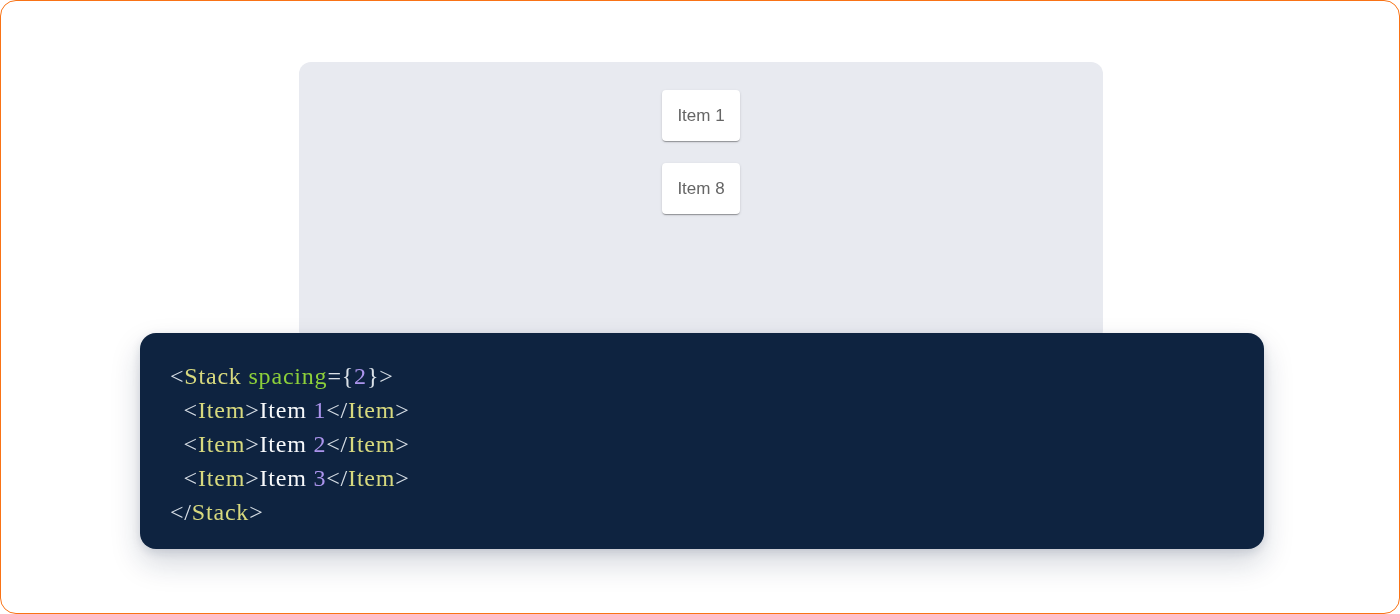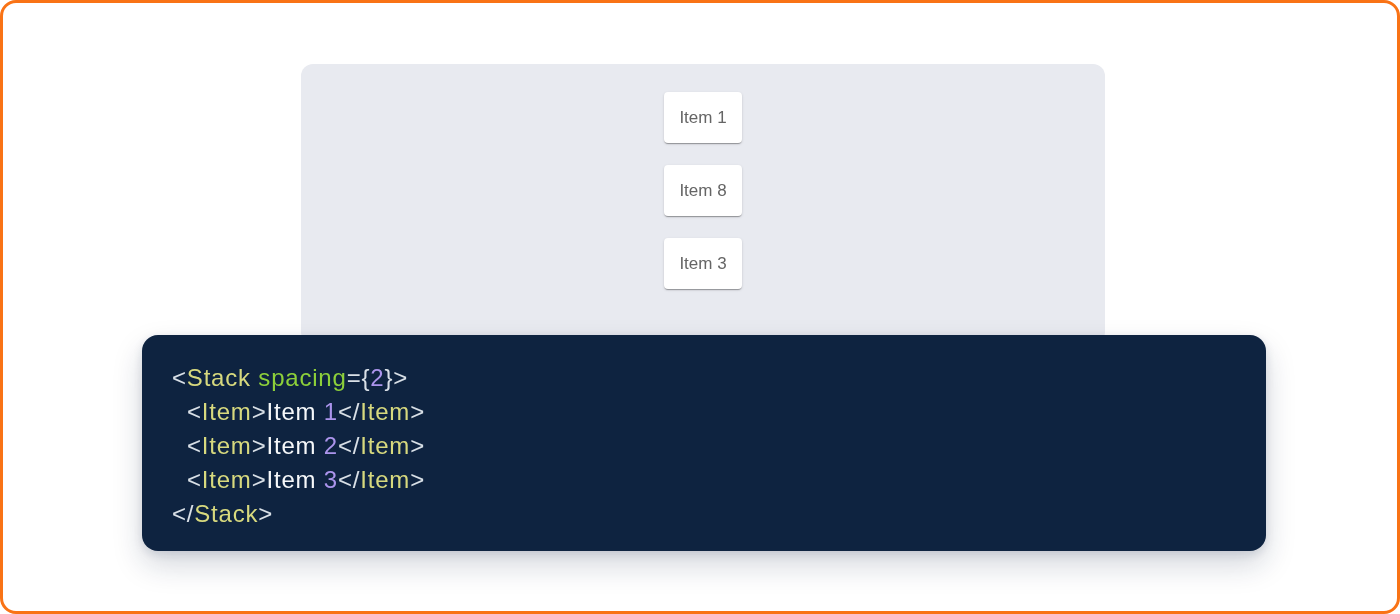--- a/index.html
+++ b/index.html
@@ -12,21 +12,21 @@
   }
 
   .page-frame {
     position: absolute;
     left: 0;
     top: 0;
     width: 1400px;
     height: 614px;
     box-sizing: border-box;
     background: #ffffff;
-    border: 3px solid #f97316;
+    border: 1px solid #f97316;
     border-radius: 16px;
     overflow: hidden;
   }
 
   .demo-panel {
     position: absolute;
     left: 298px;
     top: 61px;
     width: 804px;
     height: 280px;
@@ -67,21 +67,21 @@
     background: var(--code-bg, #0e2340);
     box-shadow: 0 14px 30px rgba(15, 35, 65, 0.18),
                 0 3px 10px rgba(15, 35, 65, 0.12);
     padding: 26px 30px;
     z-index: 2;
     overflow: hidden;
   }
 
   .code-content {
     margin: 0;
-    font-family: Liberation Sans, sans-serif;
+    font-family: Liberation Serif, serif;
     font-size: 24px;
     line-height: 34px;
     letter-spacing: 0.8px;
   }
 
   .code-line {
     white-space: pre;
   }
 
   .tok-tag   { color: var(--tok-tag,   #d7d97e); }
@@ -92,21 +92,20 @@
 </style>
 </head>
 <body>
 
 <div class="page-frame">
 
   <div class="demo-panel">
     <div class="stack">
       <div class="item-card">Item 1</div>
       <div class="item-card">Item 8</div>
-      <div class="item-card">Item 3</div>
     </div>
   </div>
 
   <div class="code-block">
     <pre class="code-content"><div class="code-line"><span class="tok-punct">&lt;</span><span class="tok-tag">Stack</span><span class="tok-plain"> </span><span class="tok-attr">spacing</span><span class="tok-punct">={</span><span class="tok-num">2</span><span class="tok-punct">}&gt;</span></div><div class="code-line"><span class="tok-plain">  </span><span class="tok-punct">&lt;</span><span class="tok-tag">Item</span><span class="tok-punct">&gt;</span><span class="tok-plain">Item </span><span class="tok-num">1</span><span class="tok-punct">&lt;/</span><span class="tok-tag">Item</span><span class="tok-punct">&gt;</span></div><div class="code-line"><span class="tok-plain">  </span><span class="tok-punct">&lt;</span><span class="tok-tag">Item</span><span class="tok-punct">&gt;</span><span class="tok-plain">Item </span><span class="tok-num">2</span><span class="tok-punct">&lt;/</span><span class="tok-tag">Item</span><span class="tok-punct">&gt;</span></div><div class="code-line"><span class="tok-plain">  </span><span class="tok-punct">&lt;</span><span class="tok-tag">Item</span><span class="tok-punct">&gt;</span><span class="tok-plain">Item </span><span class="tok-num">3</span><span class="tok-punct">&lt;/</span><span class="tok-tag">Item</span><span class="tok-punct">&gt;</span></div><div class="code-line"><span class="tok-punct">&lt;/</span><span class="tok-tag">Stack</span><span class="tok-punct">&gt;</span></div></pre>
   </div>
 
 </div>
 
 </body></html>

